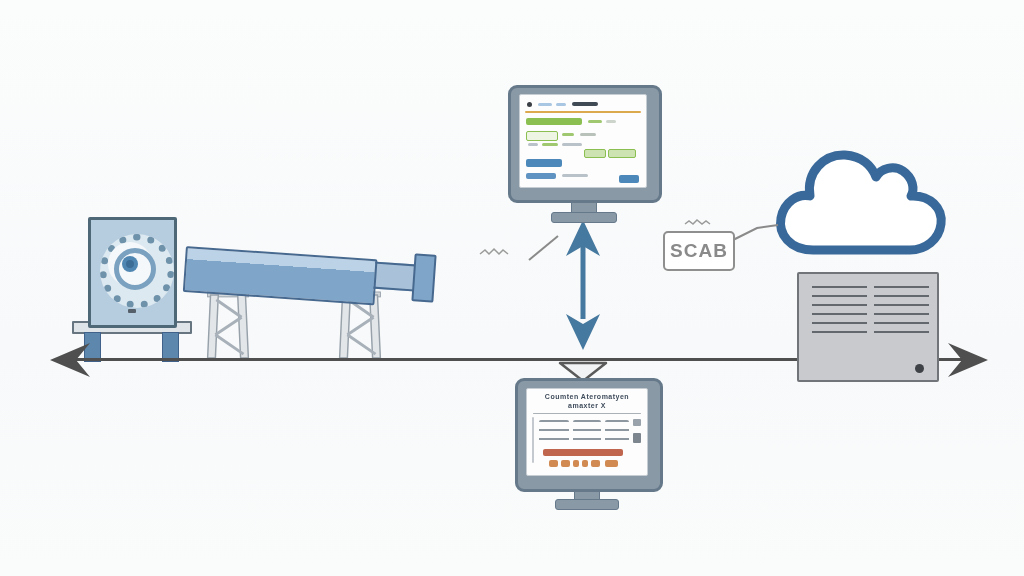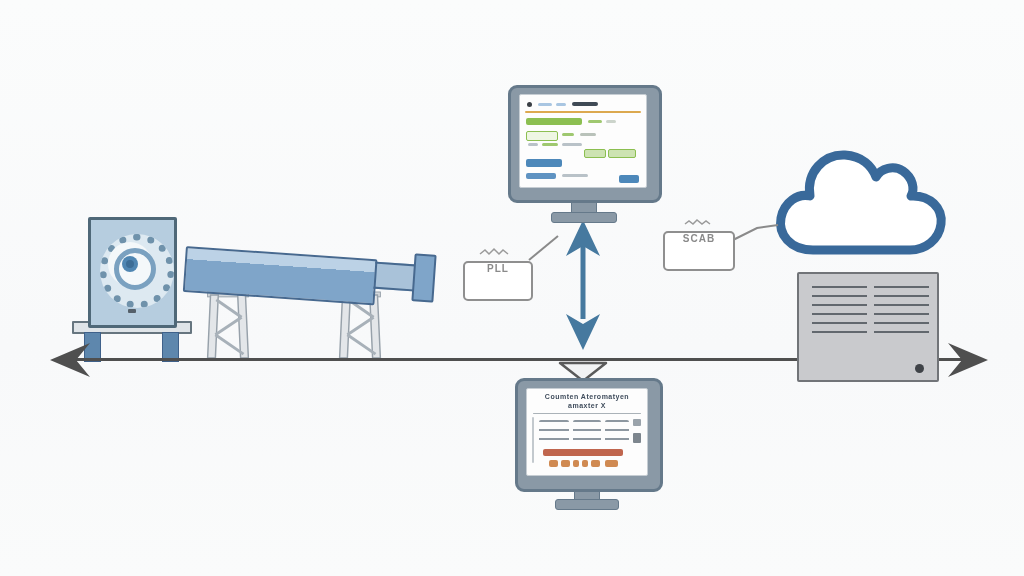--- a/index.html
+++ b/index.html
@@ -21,21 +21,21 @@
   .mk-table{left:72px;top:321px;width:116px;height:9px;background:#dfe4e8;border:2px solid #66757f;border-radius:1px;z-index:2;}
   .mk-leg{top:332px;width:15px;height:28px;background:#5e87ad;border:1px solid #3f618a;z-index:2;}
 
   
   .cv-beam{left:186px;top:246px;width:188px;height:42px;background:linear-gradient(180deg,#bcd2e6 0 11px,#7fa5c9 11px);border:2px solid #47698f;transform:rotate(4deg);transform-origin:left top;border-radius:2px;z-index:2;}
   .cv-nozzle{left:368px;top:263px;width:48px;height:23px;background:#a9c2d9;border:2px solid #47698f;transform:rotate(4deg);z-index:2;}
   .cv-plate{left:413px;top:254px;width:18px;height:44px;background:#7fa5c9;border:2px solid #47698f;border-radius:2px;transform:rotate(4deg);z-index:2;}
   .cv-leg{top:292px;width:44px;height:66px;z-index:2;}
 
   
-  .tag-box{width:66px;height:36px;background:#ffffff;border:2px solid #8f8f8f;border-radius:5px;color:#8a8a8a;font-weight:bold;font-size:10px;letter-spacing:1px;display:flex;align-items:flex-start;justify-content:center;z-index:5;}
+  .tag-box{width:66px;height:36px;background:#ffffff;border:2px solid #8f8f8f;border-radius:5px;color:#8a8a8a;font-weight:bold;font-size:19px;letter-spacing:1px;display:flex;align-items:center;justify-content:center;z-index:5;}
 
   
   .mon-frame{background:#8a99a6;border:3px solid #65798a;border-radius:9px;z-index:4;}
   .mon-screen{background:#fdfdfd;border:1px solid #c6cdd3;border-radius:2px;z-index:5;}
   .mon-neck{background:#8a99a6;border:1px solid #65798a;z-index:4;}
   .mon-base{background:#8a99a6;border:1px solid #65798a;border-radius:3px;z-index:4;}
   .bar{position:absolute;border-radius:2px;}
 
   
   .t-dot{left:7px;top:7px;width:5px;height:5px;background:#3a3f45;border-radius:50%;}
@@ -102,23 +102,20 @@
   <div class="abs cv-plate"></div>
   <div class="abs cv-beam"></div>
 
   <svg class="abs" style="left:0;top:0;z-index:5" width="1024" height="576">
     <path d="M480,254 l5,-4 l4,4 l5,-5 l5,5 l4,-4 l5,4" stroke="#9a9a9a" stroke-width="1.5" fill="none"></path>
     <path d="M529,260 L558,236" stroke="#8a8a8a" stroke-width="2" fill="none"></path>
     <path d="M685,224 l4,-3 l4,3 l4,-4 l5,4 l4,-3 l4,3" stroke="#9a9a9a" stroke-width="1.5" fill="none"></path>
     <path d="M731,241 L757,228 L778,225" stroke="#8a8a8a" stroke-width="2" fill="none"></path>
   </svg>
 
-  <div class="abs tag-box" style="left:463px;top:261px">
-    <span>PLL</span>
-  </div>
 
   <div class="abs tag-box" style="left:663px;top:231px;width:68px">
     <span>SCAB</span>
   </div>
 
   <svg class="abs" style="left:560px;top:207px;z-index:3" width="46" height="150">
     <line x1="23" y1="38" x2="23" y2="112" stroke="#46799f" stroke-width="5"></line>
     <polygon points="23,13 6,49 23,39 40,49" fill="#46799f"></polygon>
     <polygon points="23,143 6,107 23,117 40,107" fill="#46799f"></polygon>
   </svg>

